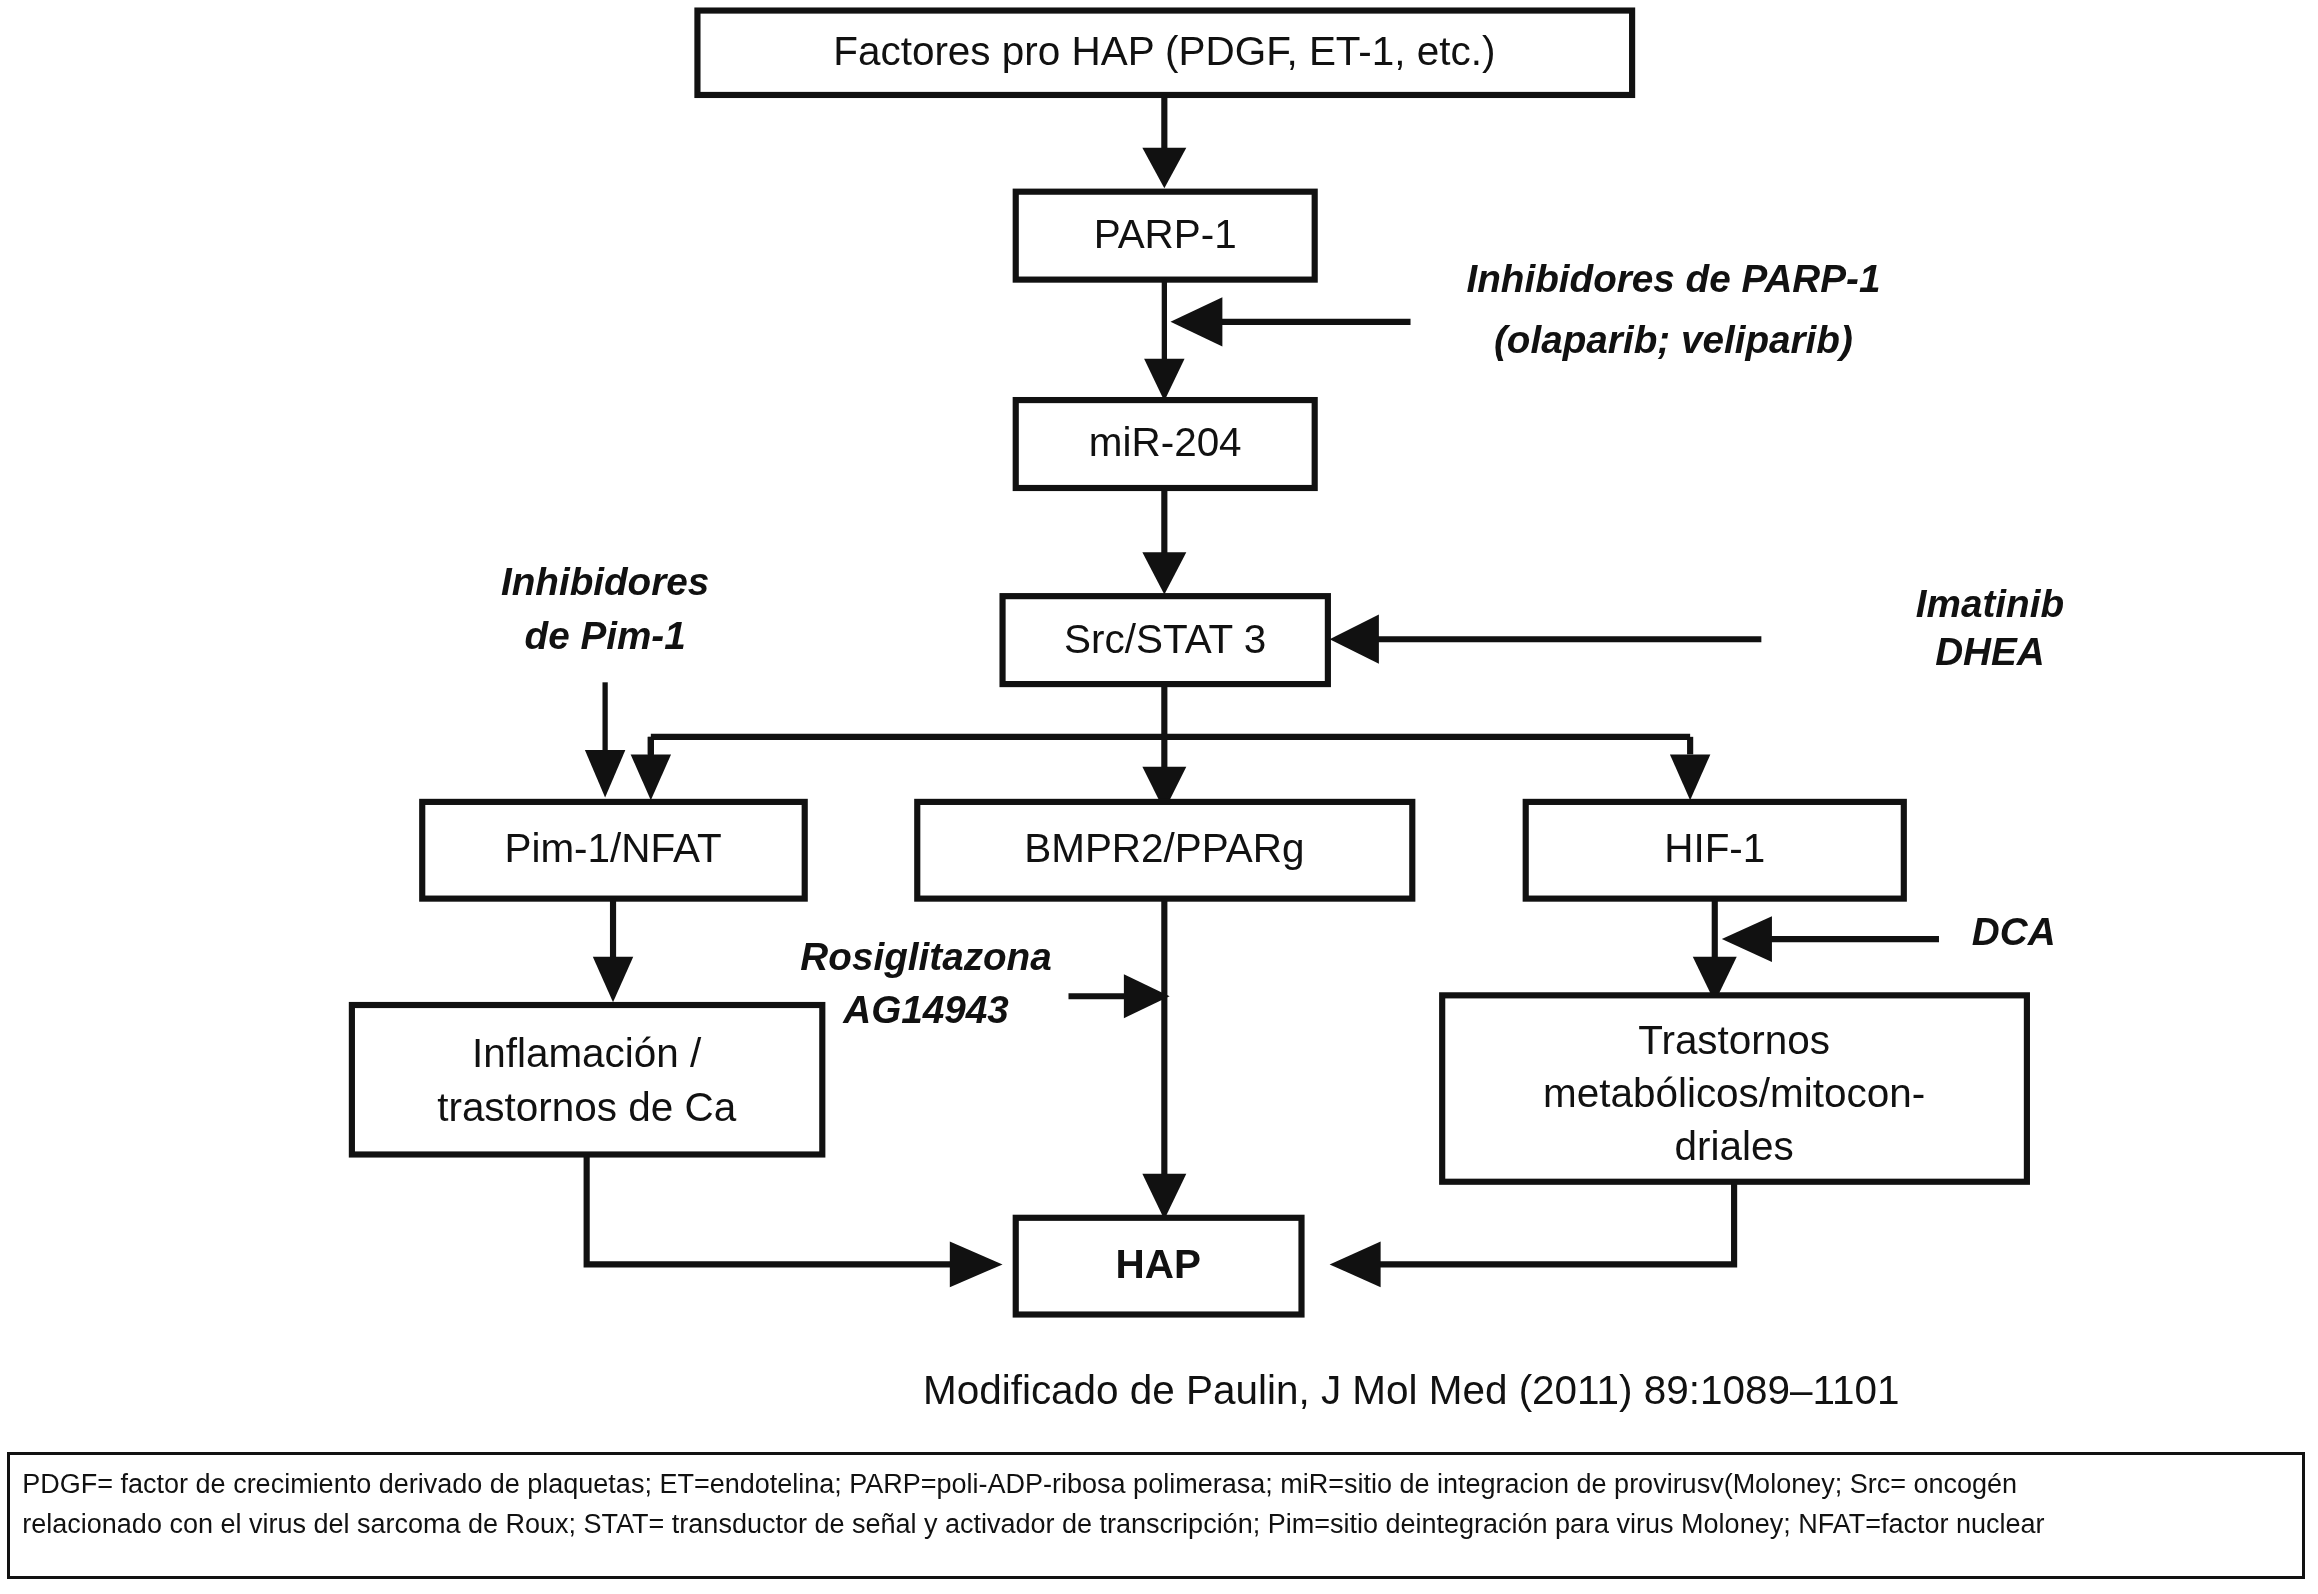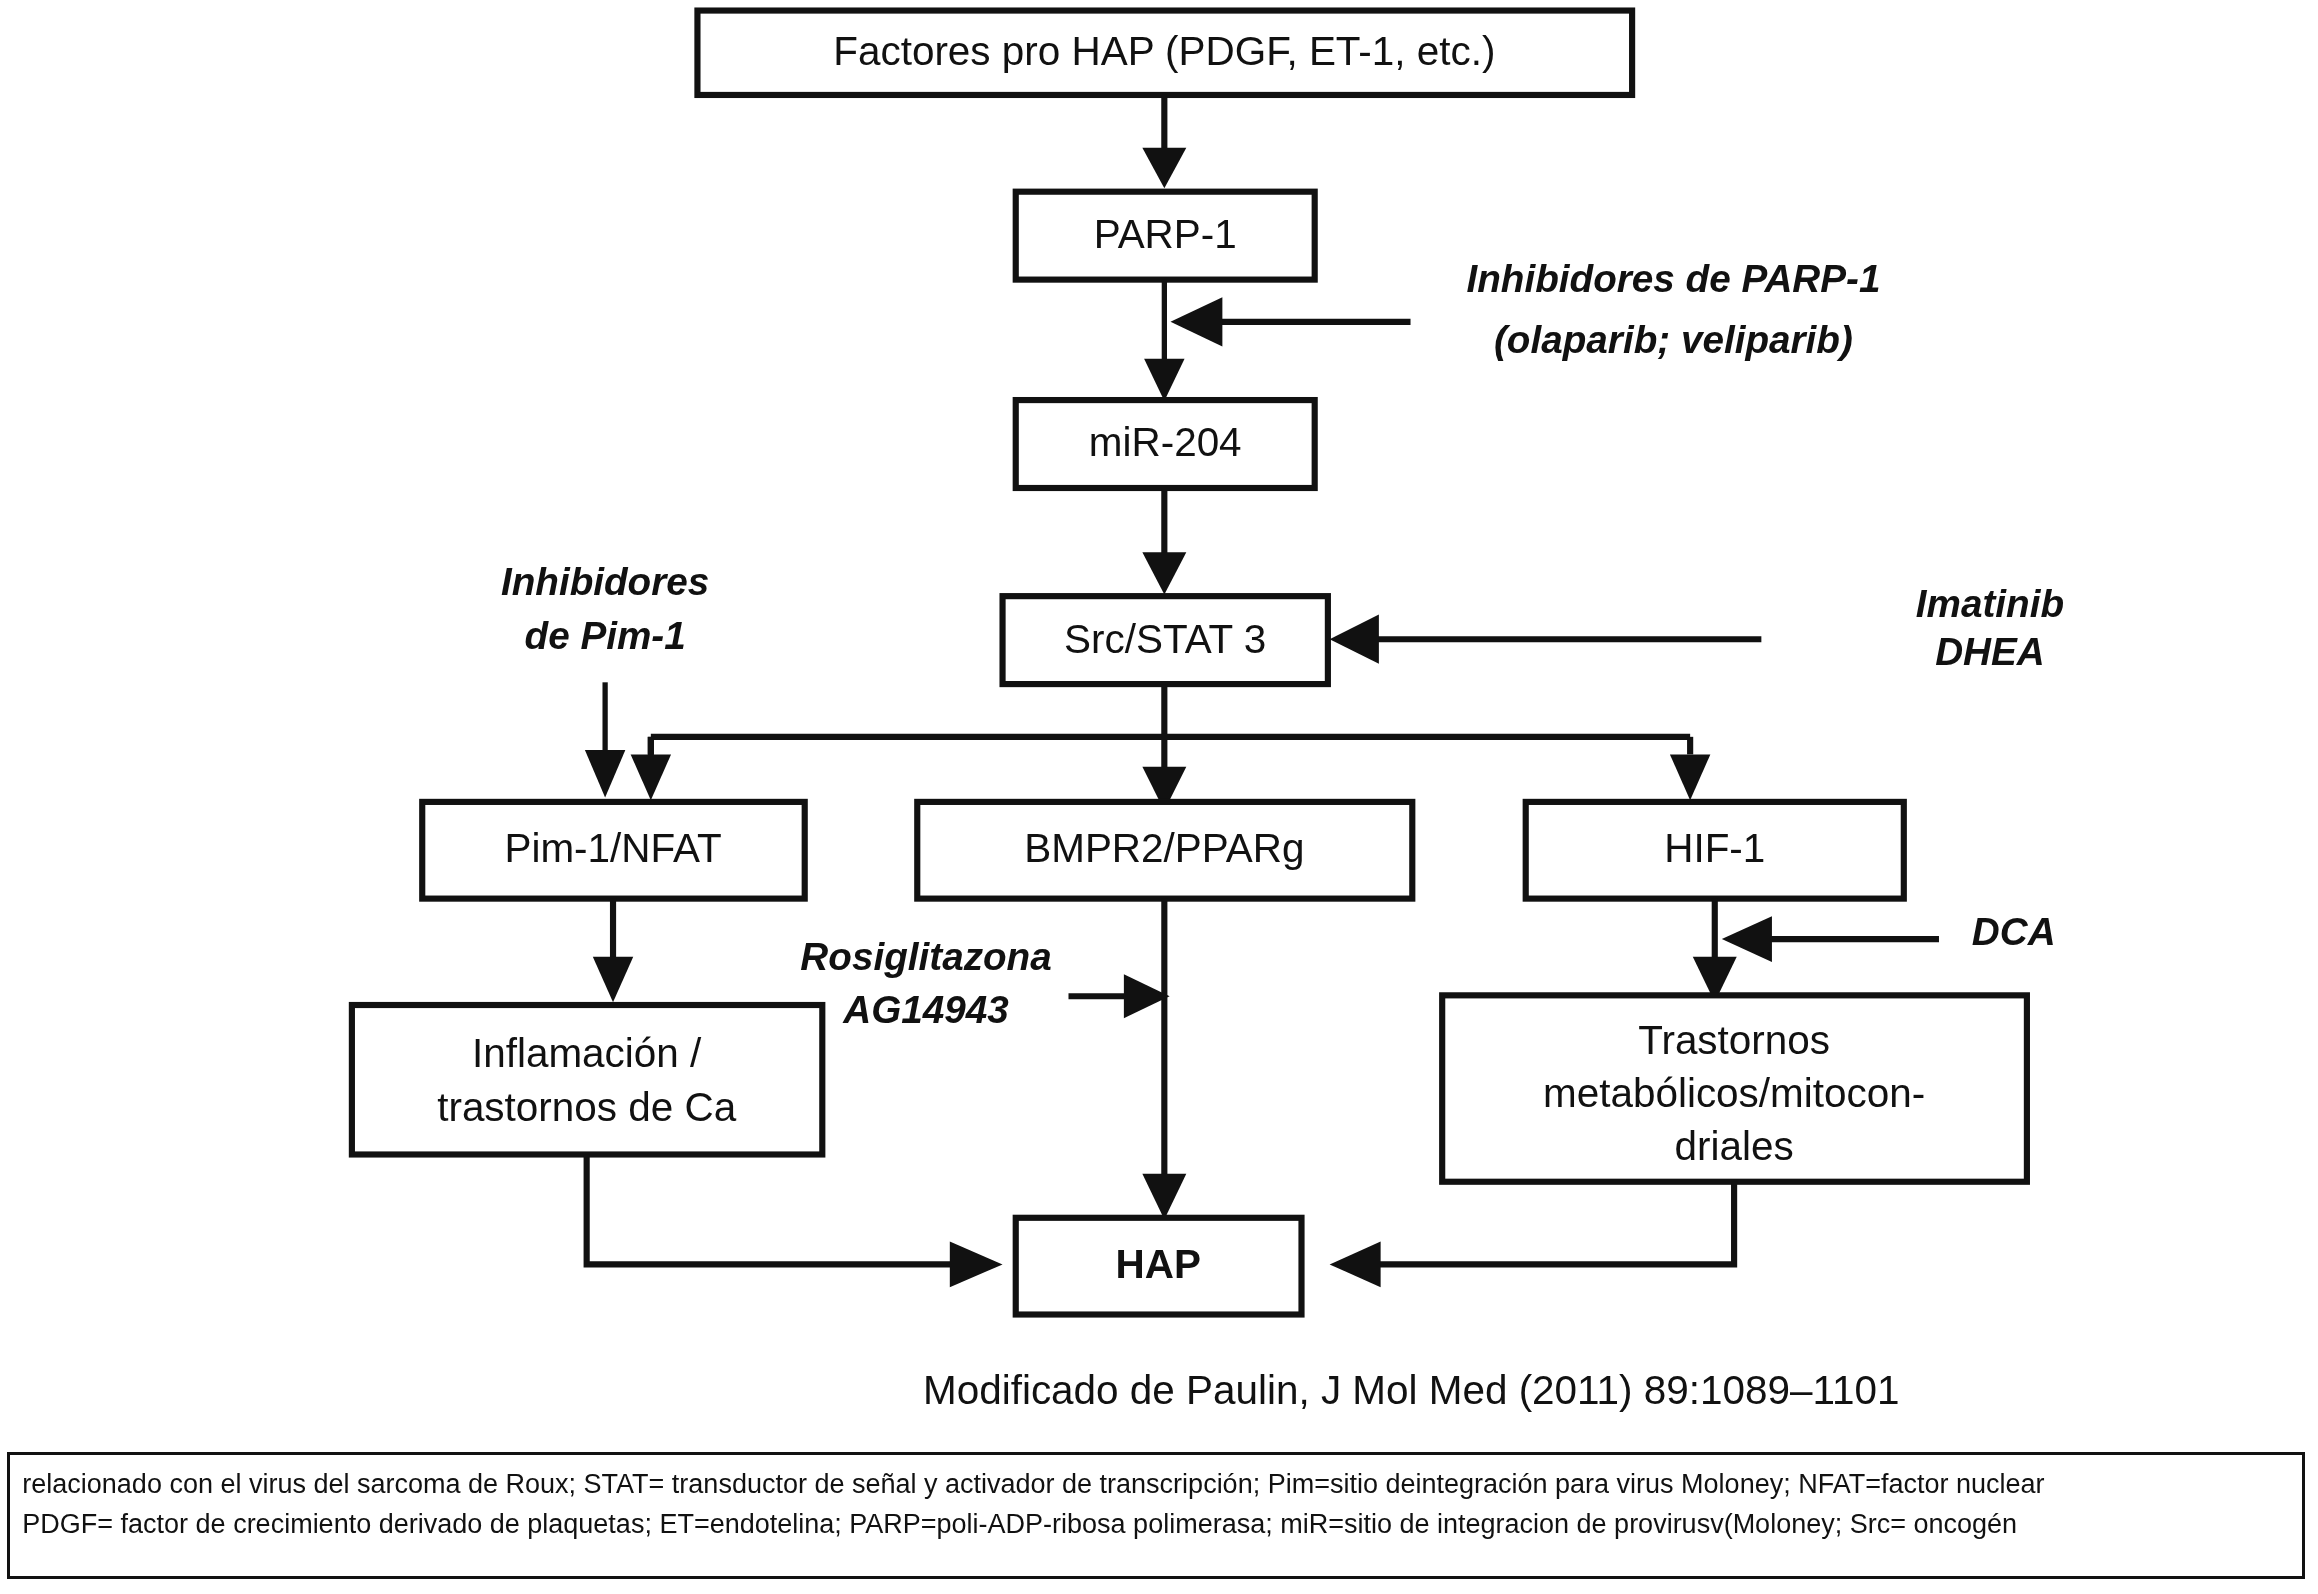--- a/index.html
+++ b/index.html
@@ -202,18 +202,18 @@
     <g>
       <rect class="nodebox" x="1155" y="1385" width="325" height="110"></rect>
       <text class="nodetext bold" x="1317" y="1441">HAP</text>
     </g>
 
     <text class="citation" x="2160" y="1597">Modificado de Paulin, J Mol Med (2011) 89:1089–1101</text>
 
   </svg>
 
   <div class="footerbox">
+    <div class="footerline">PDGF= factor de crecimiento derivado de plaquetas; ET=endotelina; PARP=poli-ADP-ribosa polimerasa; miR=sitio de integracion de provirusv(Moloney; Src= oncogén</div>
     <div class="footerline">relacionado con el virus del sarcoma de Roux; STAT= transductor de señal y activador de transcripción; Pim=sitio deintegración para virus Moloney; NFAT=factor nuclear</div>
-    <div class="footerline">PDGF= factor de crecimiento derivado de plaquetas; ET=endotelina; PARP=poli-ADP-ribosa polimerasa; miR=sitio de integracion de provirusv(Moloney; Src= oncogén</div>
   </div>
 
 </div>
 
 
 </body></html>

